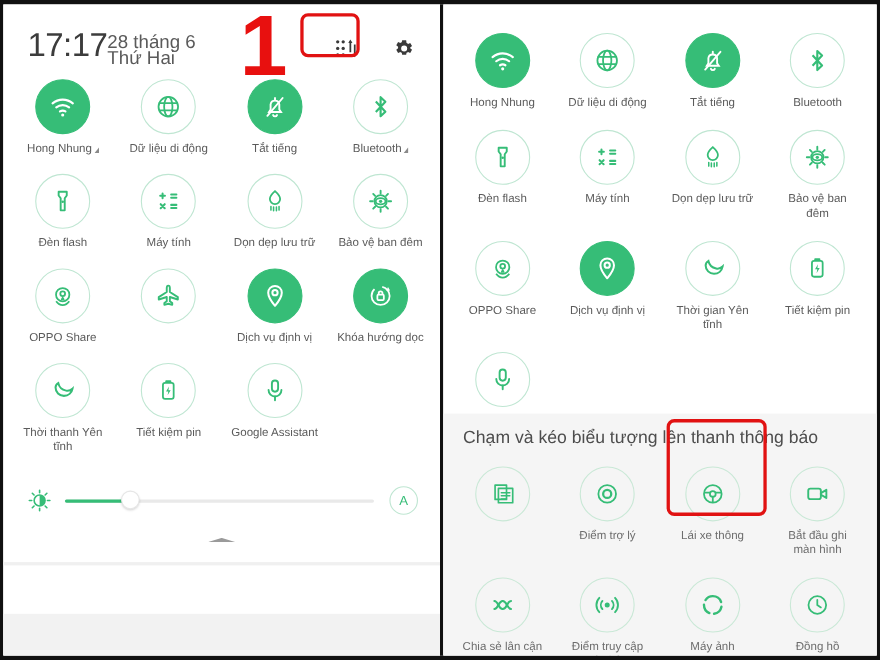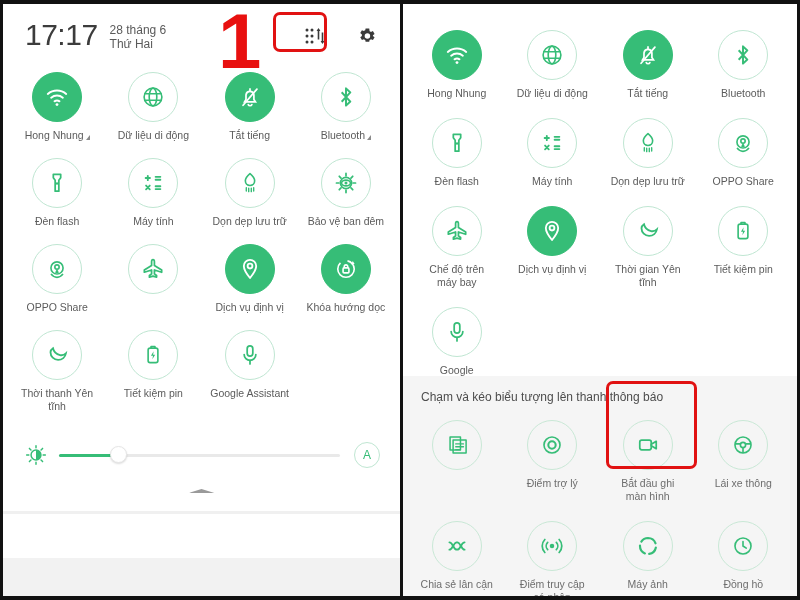--- a/index.html
+++ b/index.html
@@ -28,33 +28,32 @@
   #panel-left  { left: 0;   width: 397px; }
   #panel-div   { position:absolute; left:397px; top:0; bottom:0; width:3px; background:#111; }
   #panel-right { left: 400px; width: 394px; }
 
   
   .status-header {
     position: relative;
     height: 56px;
     padding: 6px 16px 0 22px;
     display: flex;
-    align-items: center;
+    align-items: flex-end;
   }
   .clock {
     font-size: 30px;
     font-weight: 400;
     color: #3c3c3c;
     letter-spacing: -0.5px;
     line-height: 36px;
   }
   .datewrap {
-    margin-left: 12px;
     margin-top: 4px;
-    font-size: 12px;
+    font-size: 17px;
     color: #5a5a5a;
     line-height: 14px;
   }
   .hdr-spacer { flex: 1; }
   .edit-btn {
     margin-top: 6px;
     width: 34px; height: 28px;
     display: flex; align-items: center; justify-content: center;
   }
   .gear-btn {
@@ -196,21 +195,21 @@
   #grid-right { row-gap: 8px; padding-top: 16px; }
   #grid-right .tile-label { max-width: 82px; }
 
   .drag-section {
     position: absolute;
     left: 0; right: 0; bottom: 0;
     top: 372px;
     background: #f5f5f5;
   }
   .drag-hint {
-    font-size: 12px;
+    font-size: 16px;
     color: #4d4d4d;
     padding: 14px 0 4px 18px;
   }
   #grid-drag { row-gap: 8px; padding-top: 2px; }
   #grid-drag .circle { border-color: #c9e8d6; background: transparent; }
   #grid-drag .tile-label { color: #6d6d6d; max-width: 84px; }
 </style>
 </head>
 <body>
 
@@ -553,39 +552,44 @@
                 <path d="M8.6 16.4v3M10.8 16.8v3.2M13.2 16.8v3.2M15.4 16.4v3"></path>
               </g>
             </svg>
           </div>
           <div class="tile-label">Dọn dẹp lưu trữ</div>
         </div>
         <div class="tile">
           <div class="circle">
             <svg width="26" height="26" viewBox="0 0 24 24">
               <g fill="none" stroke="#36bd77" stroke-width="1.5">
+                <circle cx="12" cy="12" r="5.2"></circle>
+                <ellipse cx="12" cy="12" rx="4.1" ry="2.6"></ellipse>
+              </g>
+              <circle cx="12" cy="12" r="1.4" fill="#36bd77"></circle>
+              <g stroke="#36bd77" stroke-width="1.6" stroke-linecap="round">
+                <path d="M12 3.2v2.2M12 18.6v2.2M3.2 12h2.2M18.6 12h2.2M5.8 5.8l1.6 1.6M16.6 16.6l1.6 1.6M18.2 5.8l-1.6 1.6M7.4 16.6l-1.6 1.6"></path>
+              </g>
+            </svg>
+          </div>
+          <div class="tile-label">Bảo vệ ban
+đêm</div>
+        </div>
+        <div class="tile">
+          <div class="circle">
+            <svg width="26" height="26" viewBox="0 0 24 24">
+              <g fill="none" stroke="#36bd77" stroke-width="1.5">
                 <circle cx="12" cy="11" r="5.6"></circle>
                 <circle cx="12" cy="10.2" r="2"></circle>
                 <path d="M6.5 16.5c1.4 2 3.2 3.2 5.5 3.2s4.1-1.2 5.5-3.2"></path>
               </g>
               <path d="M12 12.2c-1.1 1.3-1.6 2.6-1.6 3.4h3.2c0-.8-.5-2.1-1.6-3.4z" fill="#36bd77"></path>
             </svg>
           </div>
           <div class="tile-label">OPPO Share</div>
-        </div>
-        <div class="tile">
-          <div class="circle">
-            <svg width="26" height="26" viewBox="0 0 24 24">
-              <g fill="none" stroke="#36bd77" stroke-width="1.6" stroke-linejoin="round">
-                <path d="M12 3.4c-.9 0-1.3.9-1.3 2v3.3L4 13v2l6.7-2.1v3.6l-2 1.5v1.5l3.3-.9 3.3.9v-1.5l-2-1.5v-3.6L20 15v-2l-6.7-4.3V5.4c0-1.1-.4-2-1.3-2z"></path>
-              </g>
-            </svg>
-          </div>
-          <div class="tile-label">Chế độ trên
-máy bay</div>
         </div>
         <div class="tile">
           <div class="circle on">
             <svg width="26" height="26" viewBox="0 0 24 24">
               <g fill="none" stroke="#ffffff" stroke-width="1.7" stroke-linejoin="round">
                 <path d="M12 3.6a5.7 5.7 0 0 0-5.7 5.7c0 4.2 5.7 11 5.7 11s5.7-6.8 5.7-11A5.7 5.7 0 0 0 12 3.6z"></path>
                 <circle cx="12" cy="9.3" r="2.2"></circle>
               </g>
             </svg>
           </div>
@@ -652,40 +656,40 @@
                   <circle cx="12" cy="12" r="7.4"></circle>
                   <circle cx="12" cy="12" r="3.4" stroke-width="1.9"></circle>
                 </g>
               </svg>
             </div>
             <div class="tile-label">Điểm trợ lý</div>
           </div>
           <div class="tile">
             <div class="circle">
               <svg width="26" height="26" viewBox="0 0 24 24">
+                <g fill="none" stroke="#36bd77" stroke-width="1.5">
+                  <circle cx="12" cy="12" r="7.4"></circle>
+                  <circle cx="12" cy="12" r="2.4"></circle>
+                  <path d="M4.9 11h4.8M14.3 11h4.8M12 14.4v5"></path>
+                </g>
+              </svg>
+            </div>
+            <div class="tile-label">Lái xe thông</div>
+          </div>
+          <div class="tile">
+            <div class="circle">
+              <svg width="26" height="26" viewBox="0 0 24 24">
                 <g fill="none" stroke="#36bd77" stroke-width="1.6" stroke-linejoin="round">
                   <rect x="4.4" y="7.6" width="10.6" height="8.8" rx="1.8"></rect>
                   <path d="M15 11.4l4.6-2.8v6.8L15 12.6z"></path>
                 </g>
               </svg>
             </div>
             <div class="tile-label">Bắt đầu ghi
 màn hình</div>
-          </div>
-          <div class="tile">
-            <div class="circle">
-              <svg width="26" height="26" viewBox="0 0 24 24">
-                <g fill="none" stroke="#36bd77" stroke-width="1.5">
-                  <circle cx="12" cy="12" r="7.4"></circle>
-                  <circle cx="12" cy="12" r="2.4"></circle>
-                  <path d="M4.9 11h4.8M14.3 11h4.8M12 14.4v5"></path>
-                </g>
-              </svg>
-            </div>
-            <div class="tile-label">Lái xe thông</div>
           </div>
           <div class="tile">
             <div class="circle">
               <svg width="26" height="26" viewBox="0 0 24 24">
                 <g fill="none" stroke="#36bd77" stroke-width="1.7" stroke-linecap="round">
                   <path d="M5 8.6c3.4 0 3.4 6.8 6.9 6.8M19 8.6c-3.4 0-3.4 6.8-6.9 6.8"></path>
                   <path d="M5 15.4c3.4 0 3.4-6.8 6.9-6.8M19 15.4c-3.4 0-3.4-6.8-6.9-6.8"></path>
                 </g>
               </svg>
             </div>

